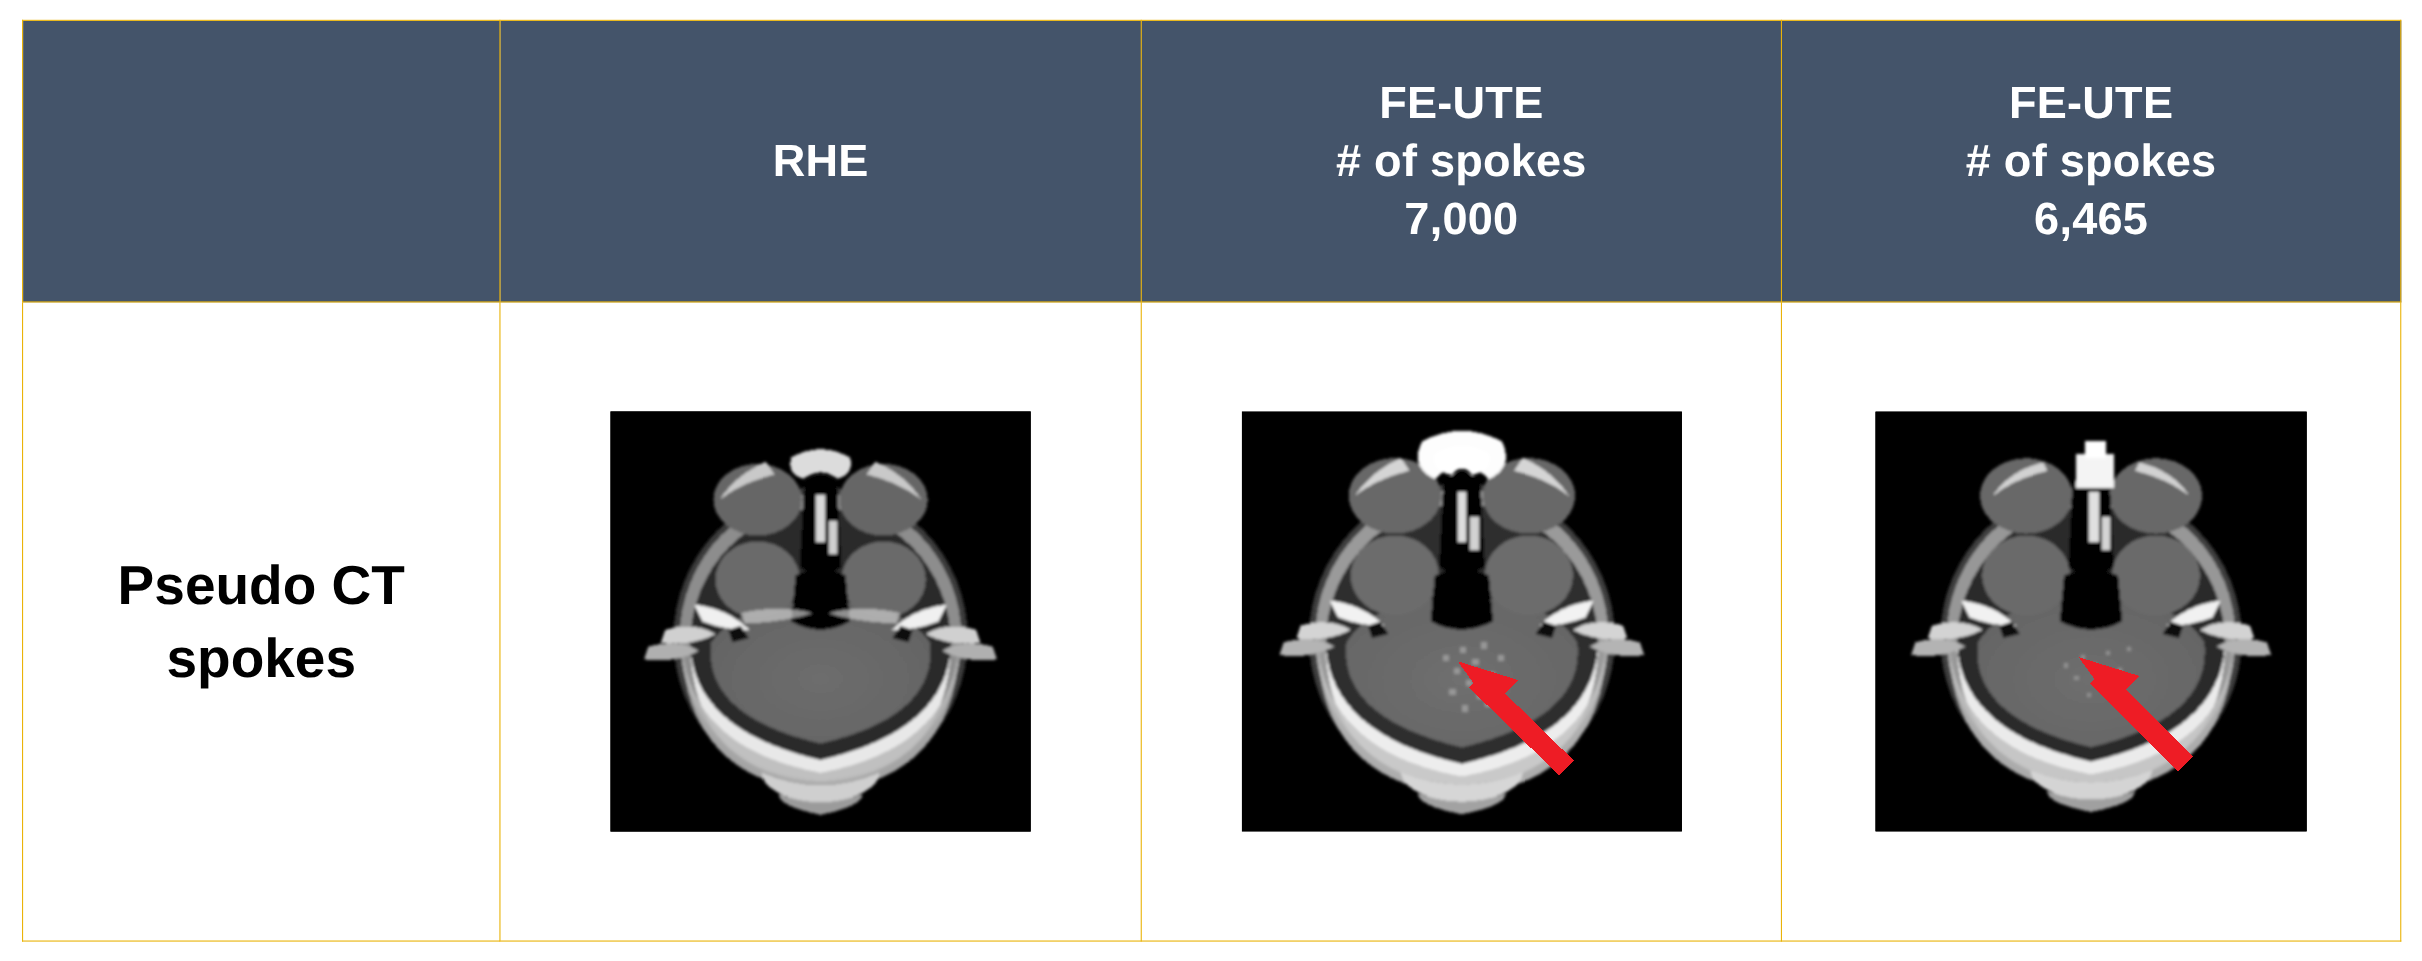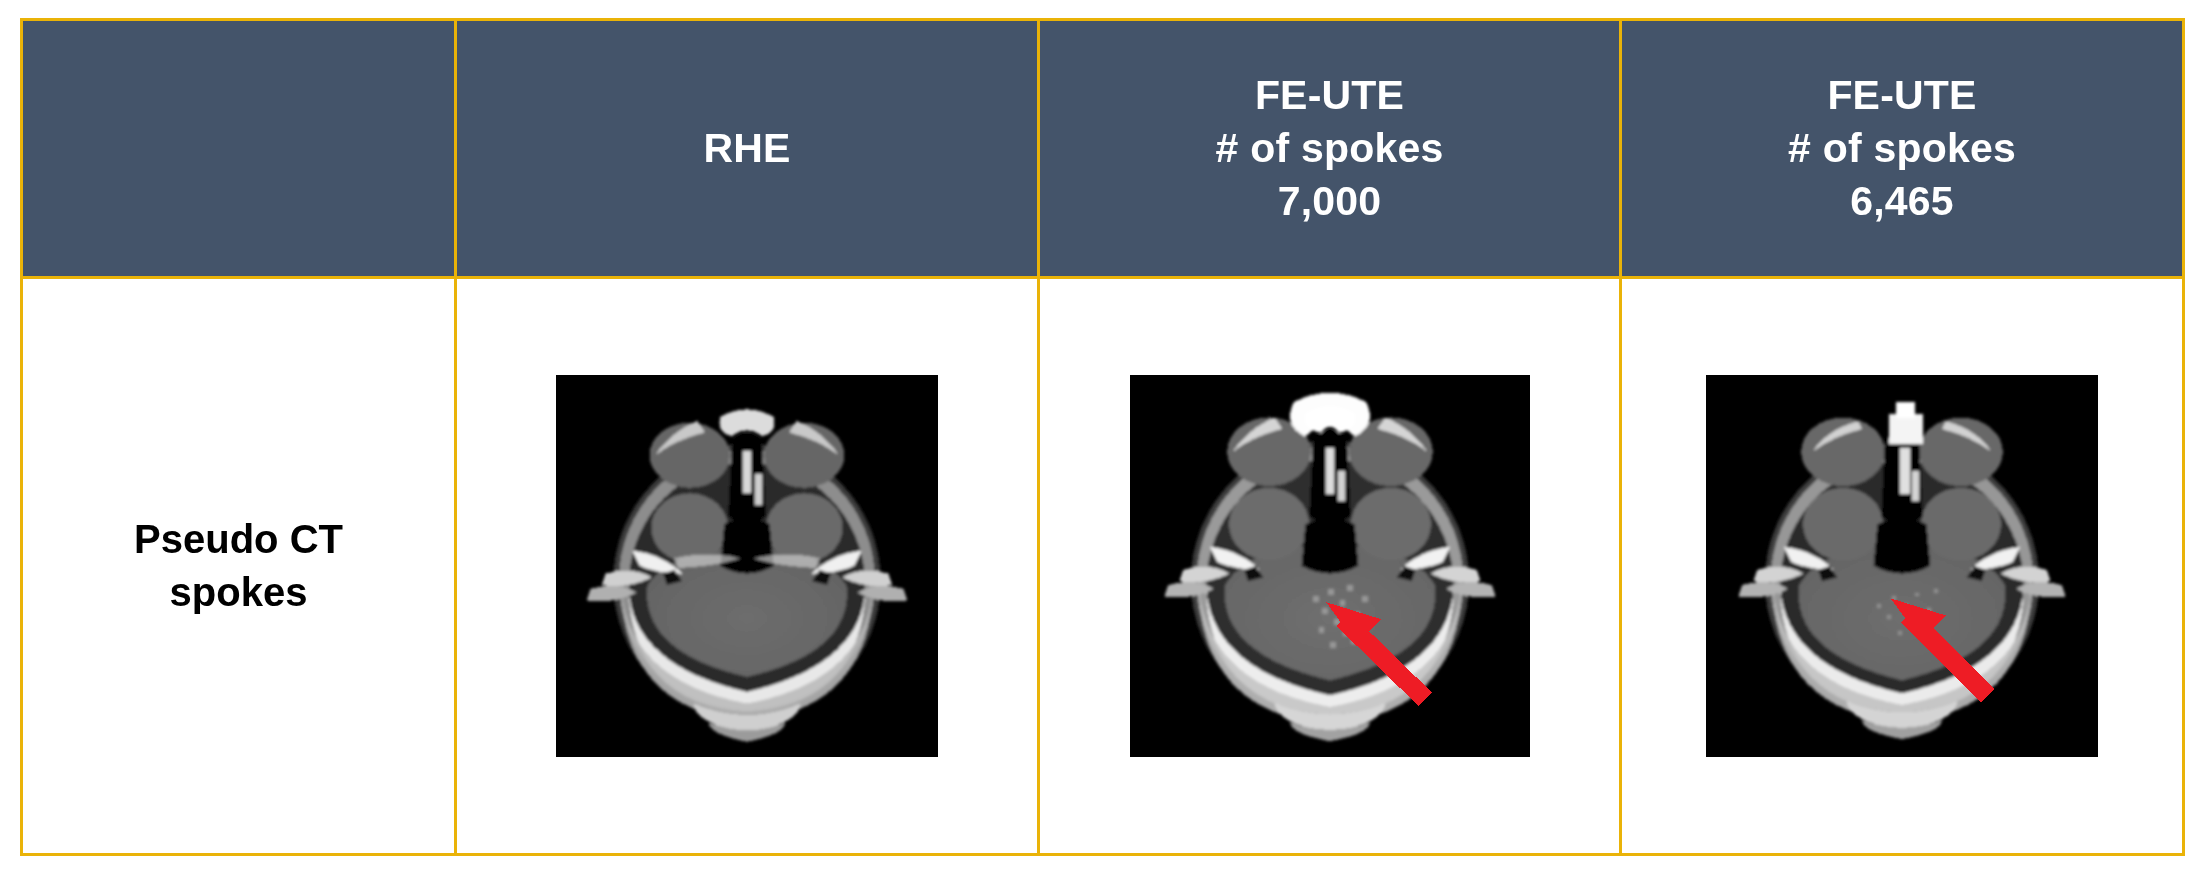--- a/index.html
+++ b/index.html
@@ -24,21 +24,21 @@
     left: 20px;
     top: 18px;
     width: 2162px;
     height: 838px;
     border-collapse: collapse;
     table-layout: fixed;
   }
 
   .comparison-table td,
   .comparison-table th {
-    border: 3px solid #eab308;
+    border: 1px solid #eab308;
     padding: 0;
     margin: 0;
     vertical-align: middle;
     text-align: center;
   }
 
   
   .hdr {
     background: #44546a;
     color: #ffffff;
@@ -52,21 +52,21 @@
     background: #44546a;
   }
   .hdr-line { display: block; }
 
   
   .body-row td { background: #ffffff; height: 560px; }
 
   .row-label {
     color: #000000;
     font-weight: bold;
-    font-size: 40px;
+    font-size: 50px;
     line-height: 1.32;
     text-align: center;
     background: #ffffff;
   }
   .row-label span { display: block; }
 
   .img-cell {
     background: #ffffff;
     text-align: center;
   }

